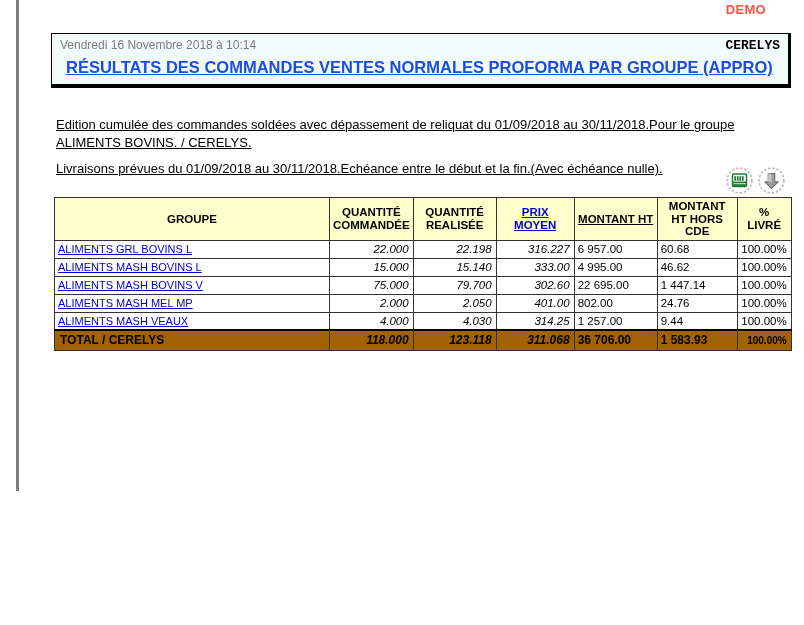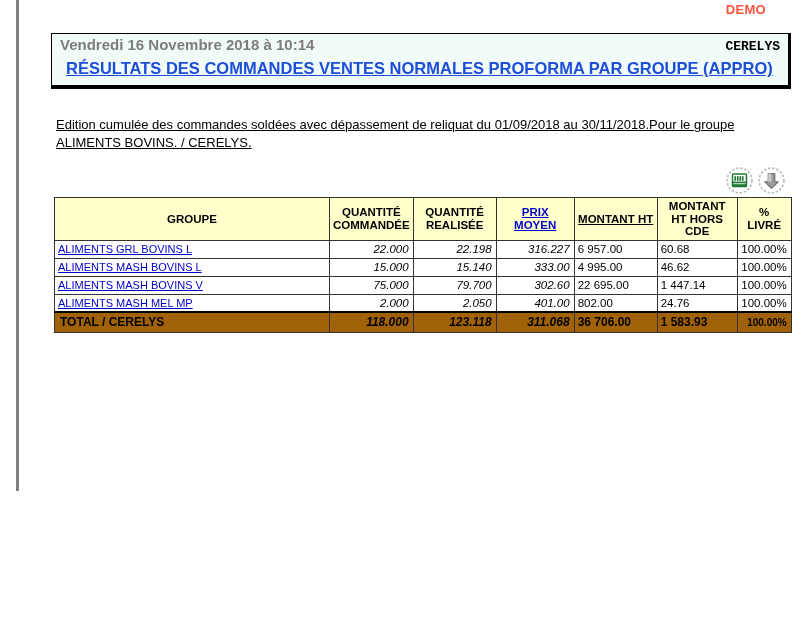--- a/index.html
+++ b/index.html
@@ -67,22 +67,22 @@
     padding: 4px 8px 6px 8px;
   }
   .title-meta {
     display: flex;
     justify-content: space-between;
     align-items: baseline;
     line-height: 14px;
   }
   .title-date {
     color: #7d7d7d;
-    font-size: 15px;
-    font-weight: bold;
+    font-size: 12px;
+    font-weight: normal;
     font-family: "Liberation Sans", sans-serif;
   }
   .title-company {
     color: #000000;
     font-size: 13px;
     font-weight: bold;
     font-family: Liberation Mono, monospace;
   }
   .title-main {
     font-size: 16.5px;
@@ -219,20 +219,21 @@
     <div class="title-box">
       <div class="title-meta">
         <span class="title-date">Vendredi 16 Novembre 2018 à 10:14</span>
         <span class="title-company">CERELYS</span>
       </div>
       <div class="title-main">RÉSULTATS DES COMMANDES VENTES NORMALES  PROFORMA PAR GROUPE (APPRO)</div>
     </div>
 
     <div class="desc">
       <p>Edition cumulée des commandes soldées avec dépassement de reliquat du 01/09/2018 au 30/11/2018.Pour le groupe ALIMENTS BOVINS. / CERELYS.</p>
+      <p>Livraisons prévues  du 01/09/2018 au 30/11/2018.Echéance entre le début et la fin.(Avec échéance nulle).</p>
     </div>
 
     <div class="icon-bar">
       <span class="icon-btn icon-excel" title="Export">
         <svg width="27" height="27" viewBox="0 0 27 27" xmlns="http://www.w3.org/2000/svg">
           <circle cx="13.5" cy="13.5" r="12.4" fill="#ffffff" stroke="#b9b9b9" stroke-width="1.6" stroke-dasharray="2.4 1.8"></circle>
           <rect x="6.5" y="7" width="14" height="12.4" rx="1" fill="#ffffff" stroke="#1f7a34" stroke-width="1.5"></rect>
           <rect x="6.5" y="14.6" width="14" height="4.8" fill="#1f7a34"></rect>
           <rect x="8.4" y="9.2" width="1.7" height="4.6" fill="#1f7a34"></rect>
           <rect x="10.9" y="9.2" width="1.7" height="4.6" fill="#1f7a34"></rect>
@@ -306,20 +307,29 @@
           </tr>
           <tr>
             <td class="c-group"><span class="row-link">ALIMENTS MASH MEL MP</span></td>
             <td class="c-num">2.000</td>
             <td class="c-num">2.050</td>
             <td class="c-num">401.00</td>
             <td class="c-amt">802.00</td>
             <td class="c-amt">24.76</td>
             <td class="c-pct">100.00%</td>
           </tr>
+          <tr>
+            <td class="c-group"><span class="row-link">ALIMENTS MASH VEAUX</span></td>
+            <td class="c-num">4.000</td>
+            <td class="c-num">4.030</td>
+            <td class="c-num">314.25</td>
+            <td class="c-amt">1 257.00</td>
+            <td class="c-amt">9.44</td>
+            <td class="c-pct">100.00%</td>
+          </tr>
           <tr class="total-row">
             <td class="c-group">TOTAL / CERELYS</td>
             <td class="c-num">118.000</td>
             <td class="c-num">123.118</td>
             <td class="c-num">311.068</td>
             <td class="c-amt">36 706.00</td>
             <td class="c-amt">1 583.93</td>
             <td class="c-pct">100.00%</td>
           </tr>
         </tbody>

